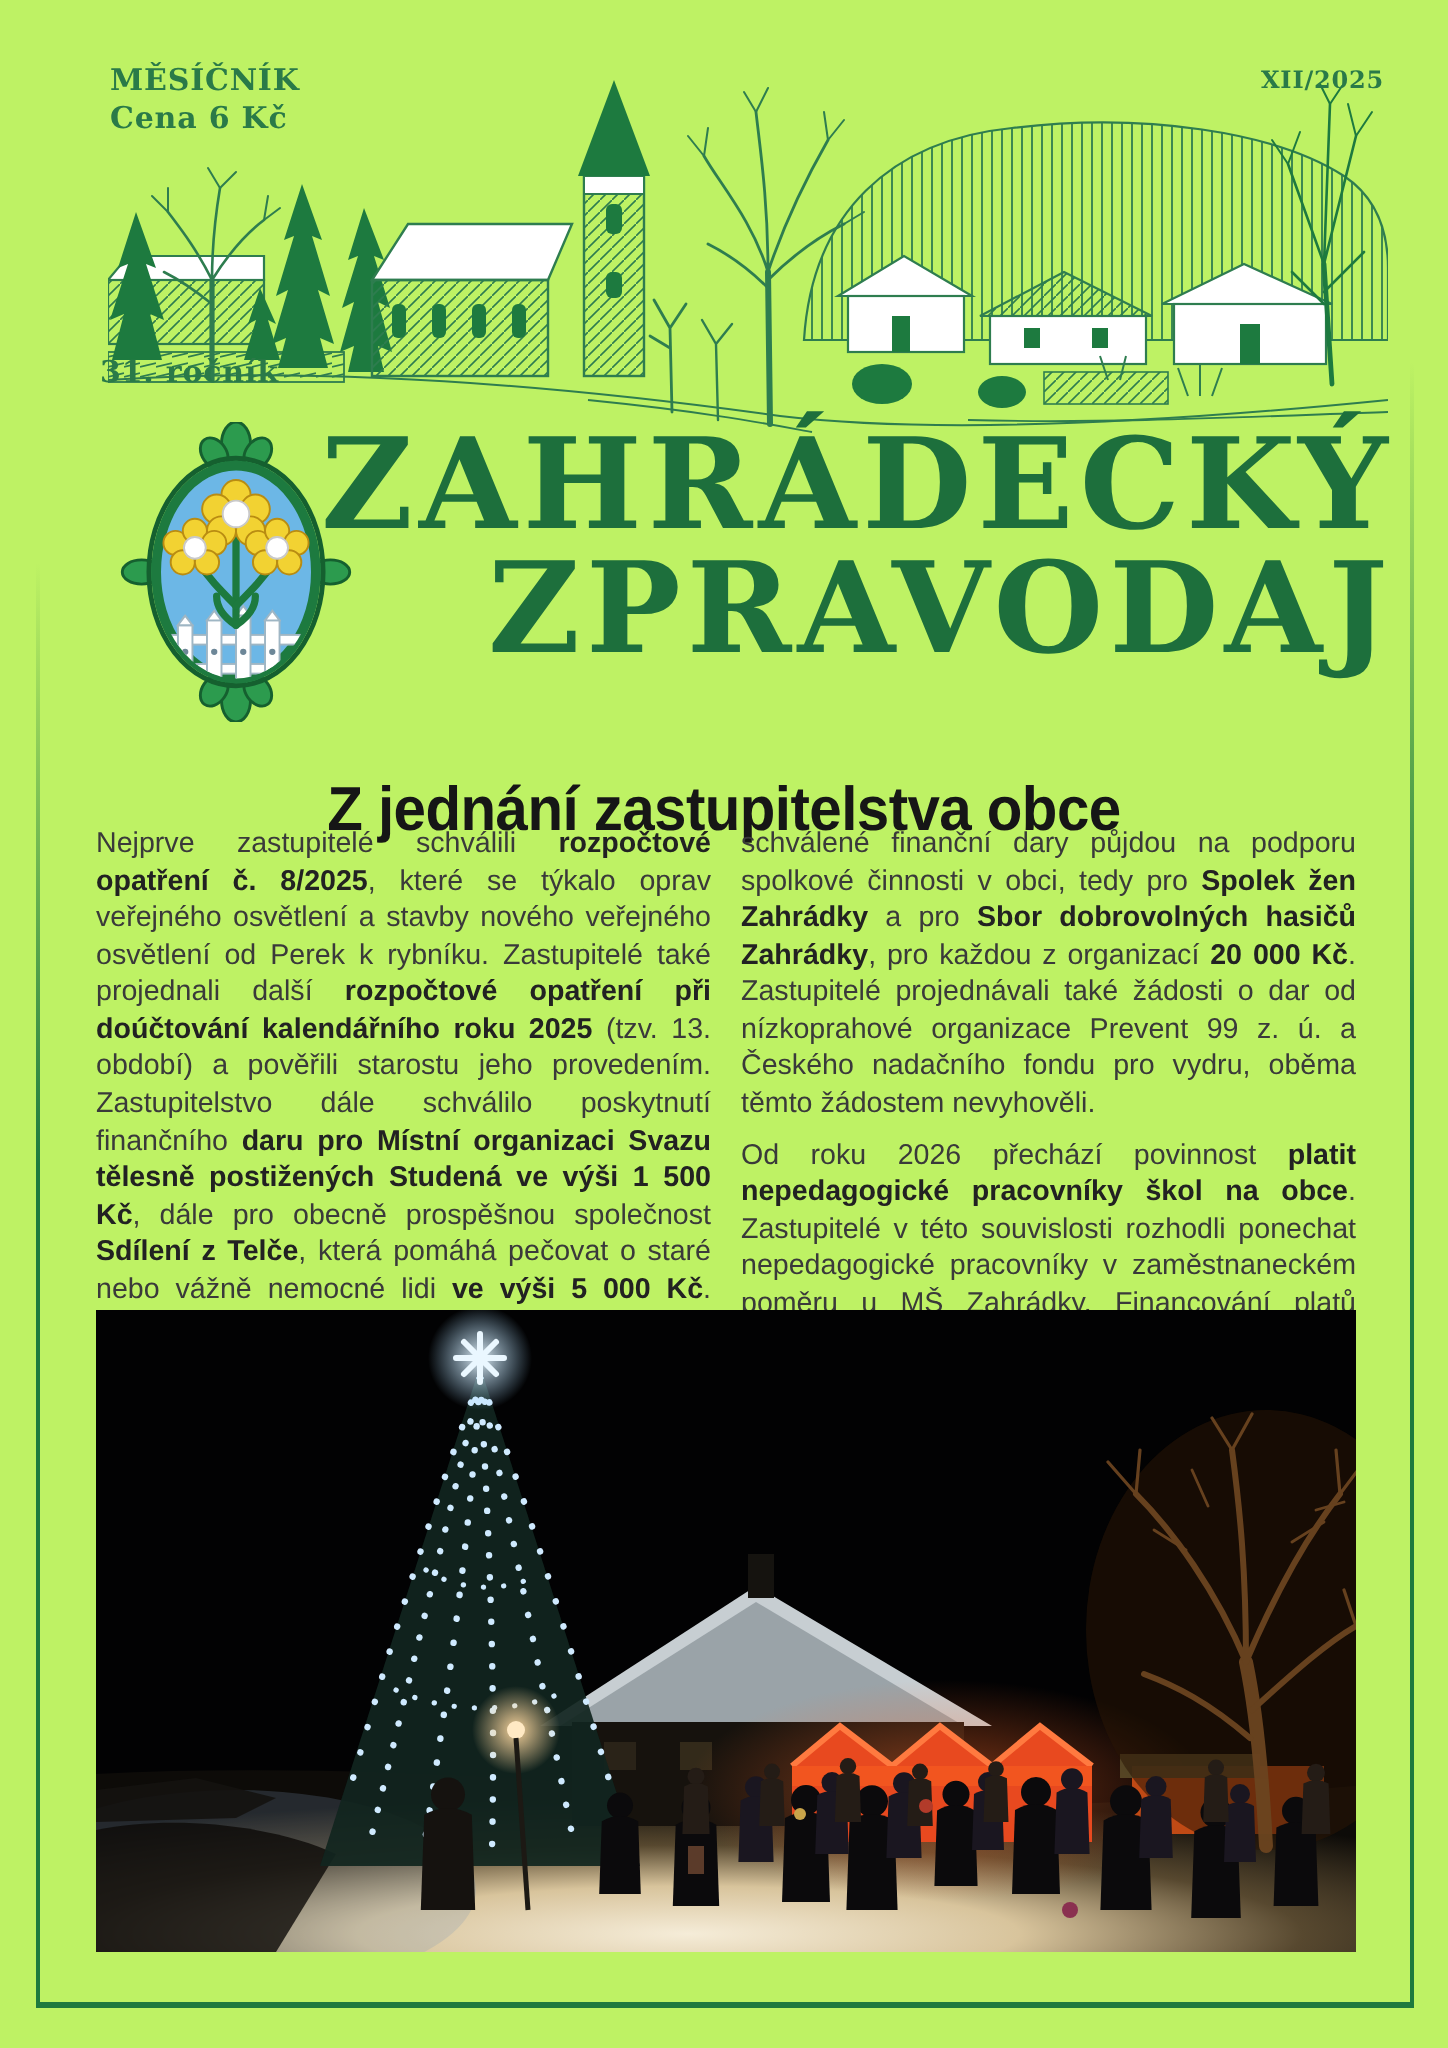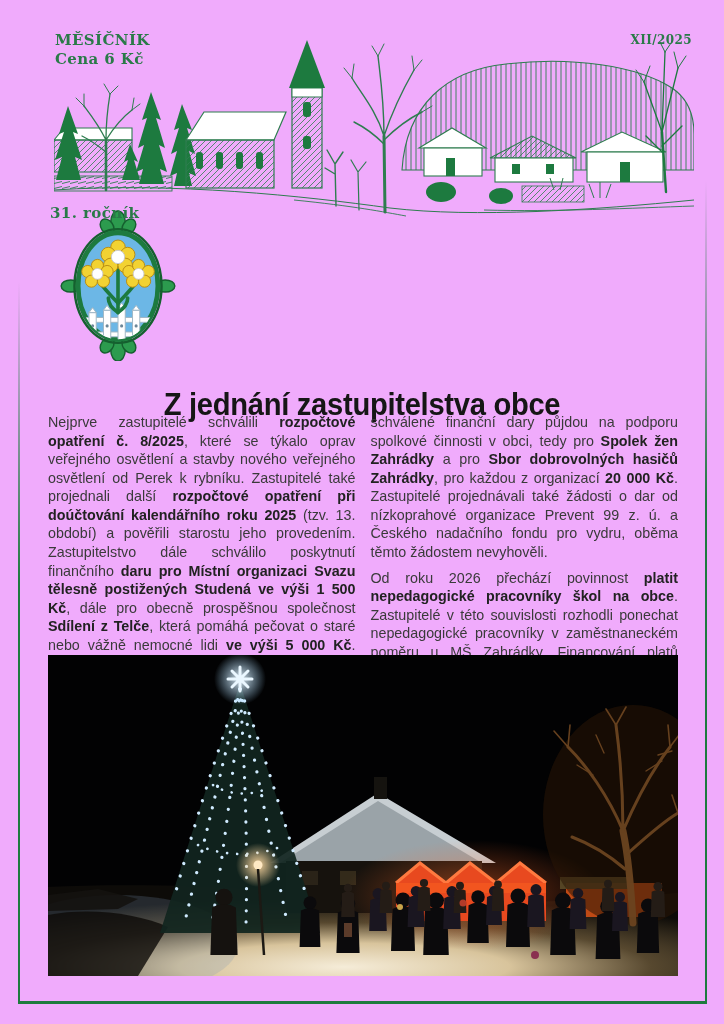--- a/index.html
+++ b/index.html
@@ -1,34 +1,34 @@
 <!DOCTYPE html>
 <html lang="cs"><head>
 <meta charset="utf-8">
 <style>
   html,body{margin:0;padding:0;background:#e9e9e9;}
-  .page{position:relative;width:724px;height:1024px;margin:0 auto;background:#f0abfc;
+  .page{position:relative;width:724px;height:1024px;margin:0 auto;background:#bef264;
         font-family:"Liberation Sans",sans-serif;overflow:hidden;}
 
   
   .frame-left{position:absolute;left:18px;top:0;bottom:20px;width:2px;
     background:linear-gradient(to bottom,rgba(30,122,62,0) 0%,rgba(30,122,62,0) 28%,#1e7a3e 58%);}
   .frame-right{position:absolute;right:17px;top:0;bottom:20px;width:2px;
     background:linear-gradient(to bottom,rgba(30,122,62,0) 0%,rgba(30,122,62,0) 18%,#1e7a3e 50%);}
   .frame-bottom{position:absolute;left:18px;right:17px;bottom:20px;height:3px;background:#1e7a3e;}
 
   
   .pub-info{position:absolute;left:55px;top:31px;color:#2a7a48;
     font-family:"DejaVu Serif","Liberation Serif",serif;font-weight:bold;
     font-size:15px;line-height:1.25;letter-spacing:.4px;z-index:3;}
   .issue{position:absolute;right:32px;top:33px;color:#2a7a48;
     font-family:"DejaVu Serif","Liberation Serif",serif;font-weight:bold;
     font-size:12px;letter-spacing:.4px;z-index:3;}
   .village-art{position:absolute;left:54px;top:40px;width:640px;height:178px;z-index:1;}
-  .volume{position:absolute;left:50px;top:204px;color:#2a7a48;
+  .volume{position:absolute;left:50px;top:177px;color:#2a7a48;
     font-family:"DejaVu Serif","Liberation Serif",serif;font-weight:bold;
     font-size:15px;letter-spacing:.4px;z-index:3;}
   .logo{position:absolute;left:57px;top:211px;width:122px;height:150px;z-index:2;}
   .title-block{position:absolute;right:27px;top:212px;text-align:right;z-index:2;
     color:#1d6f3c;font-family:"DejaVu Serif","Liberation Serif",serif;font-weight:bold;
     line-height:.98;}
   .title-block .l1{font-size:63px;letter-spacing:3px;}
   .title-block .l2{font-size:63px;letter-spacing:3px;}
 
   
@@ -211,20 +211,24 @@
           <circle cx="75" cy="50" r="5"></circle>
         <circle cx="62" cy="58" r="5"></circle>
           <circle cx="72" cy="58" r="5"></circle>
       </g>
       <circle cx="50" cy="38" r="5.5" fill="#ffffff" stroke="#c9c9c9" stroke-width="0.8"></circle>
       <circle cx="33" cy="52" r="4.5" fill="#ffffff" stroke="#c9c9c9" stroke-width="0.8"></circle>
       <circle cx="67" cy="52" r="4.5" fill="#ffffff" stroke="#c9c9c9" stroke-width="0.8"></circle>
     </g>
   </svg>
 
+  <div class="title-block">
+    <div class="l1">ZAHRÁDECKÝ</div>
+    <div class="l2">ZPRAVODAJ</div>
+  </div>
 
   <h1 class="article-heading">
     <span>Z jednání zastupitelstva obce</span>
   </h1>
 
   <div class="columns">
     <div class="col" lang="cs">
         <p><span>Nejprve zastupitelé schválili </span><b>rozpočtové opatření č. 8/2025</b><span>, které se týkalo oprav veřejného osvětlení a stavby nového veřejného osvětlení od Perek k rybníku. Zastupitelé také projednali další </span><b>rozpočtové opatření při doúčtování kalendářního roku 2025</b><span> (tzv. 13. období) a pověřili starostu jeho provedením. Zastupitelstvo dále schválilo poskytnutí finančního </span><b>daru pro Místní organizaci Svazu tělesně postižených Studená ve výši 1 500 Kč</b><span>, dále pro obecně prospěšnou společnost </span><b>Sdílení z Telče</b><span>, která pomáhá pečovat o staré nebo vážně nemocné lidi </span><b>ve výši 5 000 Kč</b><span>. Další</span></p>
       </div>
     <div class="col" lang="cs">

